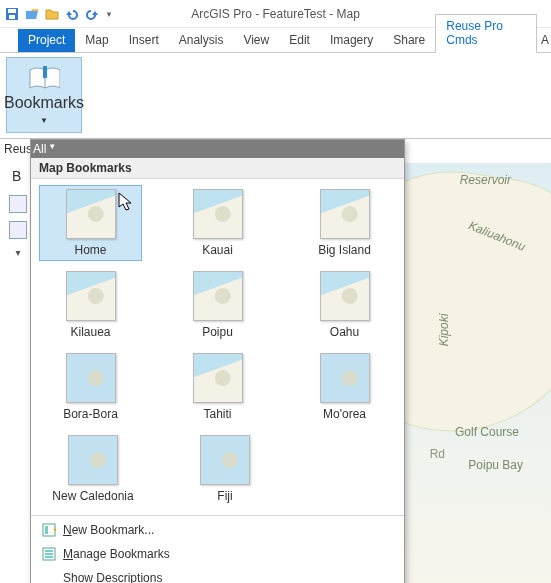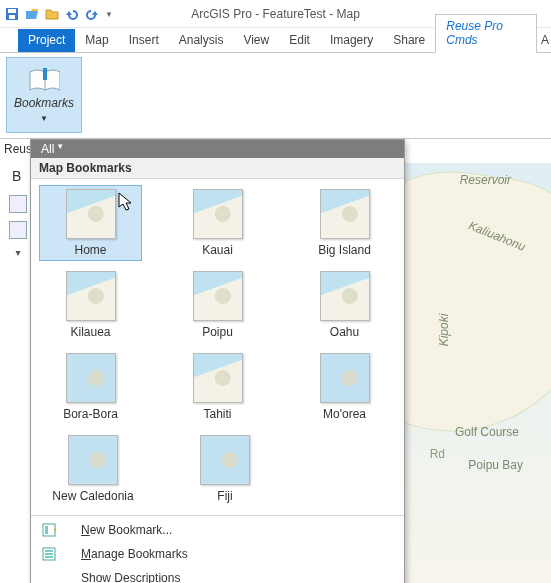--- a/index.html
+++ b/index.html
@@ -4,53 +4,53 @@
 <style>
   * { box-sizing: border-box; margin:0; padding:0; font-family: "Segoe UI", sans-serif; font-size:12px; }
   body { width:551px; height:583px; background:#fff; overflow:hidden; position:relative; }
   .title-bar { height:28px; display:flex; align-items:center; padding:0 4px; background:#fff; border-bottom:1px solid #e8e8e8; }
   .title-bar .qat { display:flex; gap:4px; align-items:center;}
   .title-bar .qat .ic { width:16px; height:16px; display:flex; align-items:center; justify-content:center; }
   .title-text { flex:1; text-align:center; color:#555; font-size:12px; position:absolute; left:0; right:0; pointer-events:none;}
   .ribbon-tabs { height:25px; display:flex; align-items:flex-end; padding-left:18px; border-bottom:1px solid #c6c6c6; background:#fff; }
   .tab { padding:4px 10px 5px 10px; color:#444; cursor:pointer; }
   .tab.project { background:#1372d0; color:#fff; }
-  .tab.active { color:#1372d0; border:1px solid #c6c6c6; border-bottom:1px solid #fff; margin-bottom:-1px; background:#fff;font-style:italic;}
+  .tab.active { color:#1372d0; border:1px solid #c6c6c6; border-bottom:1px solid #fff; margin-bottom:-1px; background:#fff;}
   .ribbon-body { height:86px; border-bottom:1px solid #c6c6c6; background:#fff; display:flex; align-items:flex-start; padding:4px 6px; }
   .bookmarks-btn { width:76px; height:76px; background:#cde6f7; border:1px solid #92c0e0; display:flex; flex-direction:column; align-items:center; justify-content:center; gap:4px; }
   .bookmarks-btn .book-icon { width:32px; height:24px; position:relative; display:flex; justify-content:center;}
-  .bookmarks-btn .label { color:#333; font-size:12px;font-style:italic; }
+  .bookmarks-btn .label { color:#333; font-size:16px; }
   .bookmarks-btn .arrow { font-size:8px; color:#333; }
   .panel-label { position:absolute; left:4px; top:142px; color:#333; }
   .panel-label2 { position:absolute; left:12px; top:168px; font-size:14px; color:#333; }
   .left-strip { position:absolute; left:4px; top:195px; width:28px; display:flex; flex-direction:column; gap:8px; align-items:center; }
   .left-strip .sic { width:18px; height:18px; border:1px solid #8aa; background:#eef; }
   .left-strip .arrdn { font-size:10px; color:#555; }
   .map-bg { position:absolute; left:30px; top:163px; right:0; bottom:0; background:linear-gradient(180deg,#dfeef3,#f7f5ec); overflow:hidden;}
   .map-bg .coast { position:absolute; right:-40px; top:10px; width:260px; height:260px; border-radius:50% 40% 60% 50%; background:#f6f3e6; border:1px solid #d9e3c4; transform:rotate(8deg);}
   .map-bg .lbl1 { position:absolute; right:40px; top:10px; color:#7a8a6a; font-style:italic; }
   .map-bg .lbl2 { position:absolute; right:24px; top:66px; color:#7a8a6a; font-style:italic; transform:rotate(22deg);}
   .map-bg .lbl3 { position:absolute; right:90px; top:160px; color:#7a8a6a; font-style:italic; transform:rotate(-90deg);}
   .map-bg .lbl4 { position:absolute; right:28px; top:250px; color:#7a8a6a;margin-top:45px; }
   .map-bg .lbl5 { position:absolute; right:32px; top:262px; color:#7a8a6a; }
   .map-bg .lbl6 { position:absolute; right:106px; top:284px; color:#8c9a7c;padding-left:10px; }
   .dropdown { position:absolute; left:30px; top:139px; width:375px; background:#fff; border:1px solid #999; box-shadow:2px 3px 6px rgba(0,0,0,0.25); }
-  .dropdown .hdr { background:#7d7d7d; color:#fff; padding:2px 10px; font-size:12px; display:flex; align-items:flex-start; gap:2px;}
+  .dropdown .hdr { background:#7d7d7d; color:#fff; padding:2px 2px; font-size:12px; display:flex; align-items:flex-start; gap:2px;}
   .dropdown .hdr .tri { font-size:8px;}
   .dropdown .sub { background:#f0f0f0; padding:3px 8px; font-weight:bold; color:#333; border-bottom:1px solid #d8d8d8; }
   .grid { padding:6px 8px 2px 8px; }
   .row { display:flex; gap:24px; margin-bottom:6px; }
   .cell { width:108px; display:flex; flex-direction:column; align-items:center; gap:4px; padding:4px 0; }
   .cell.sel { background:#cde6f7; border:1px solid #7ab6e0; padding:3px 0; }
   .thumb { width:50px; height:50px; background:linear-gradient(160deg,#bfe2f0 35%,#f4f2e6 36%); border:1px solid #b9b9b9; box-shadow:1px 1px 2px rgba(0,0,0,.2); position:relative; }
   .thumb.blue { background:#c3e2f1; }
   .thumb::after{content:""; position:absolute; inset:0; background:radial-gradient(circle at 60% 50%, rgba(220,220,200,.9) 0 20%, transparent 22%);}
   .cell .cap { color:#333; font-size:12px; white-space:nowrap;}
   .menu { border-top:1px solid #d5d5d5; padding:2px 0;}
-  .menu .mi { display:flex; align-items:center; gap:24px; padding:4px 10px; color:#333;text-align:center; }
+  .menu .mi { display:flex; align-items:center; gap:6px; padding:4px 10px; color:#333;text-align:center; }
   .menu .mi .mic { width:16px; height:16px; display:flex; align-items:center; justify-content:center;}
   .cursor { position:absolute; pointer-events:none; }
   svg { display:block; }
 </style>
 </head>
 <body>
 
 <div class="title-bar">
   <div class="qat">
     <span class="ic">

